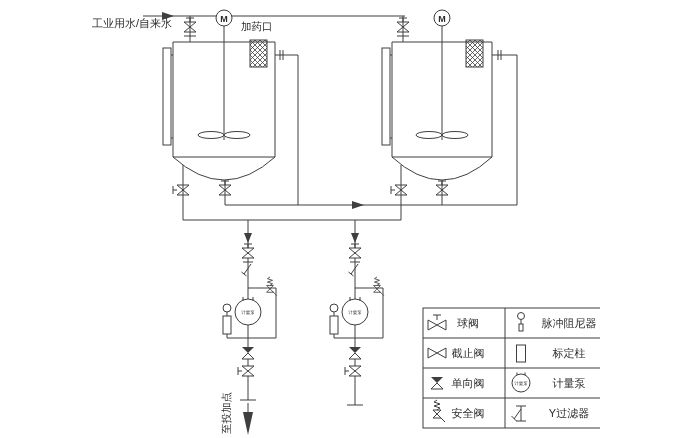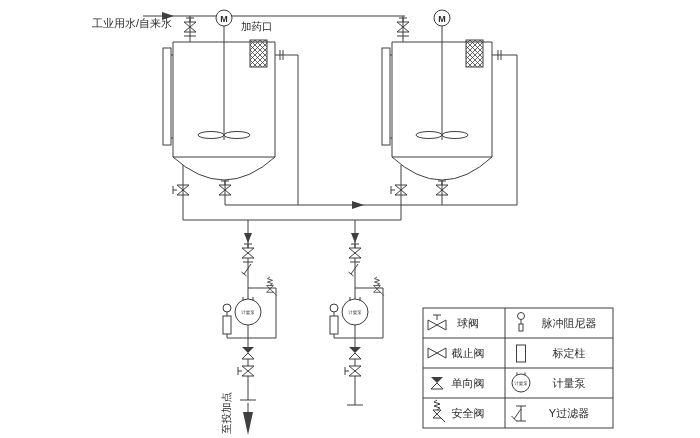--- a/index.html
+++ b/index.html
@@ -1,19 +1,18 @@
 <!DOCTYPE html>
 <html><head>
 <meta charset="utf-8">
 <style>
   html,body{margin:0;padding:0;background:#fff;}
   #stage{
     position:relative;width:600px;height:438px;background:#fff;overflow:hidden;
     font-family:"Liberation Sans",sans-serif;
-    padding-left:35px;
   }
   svg{position:absolute;left:0;top:0;}
   svg .ln{stroke:#3f3f3f;stroke-width:1;fill:none;}
   svg .fl{fill:#3f3f3f;stroke:none;}
   svg .wh{fill:#ffffff;stroke:#3f3f3f;stroke-width:1;}
   svg text{fill:#2b2b2b;font-family:"Liberation Sans",sans-serif;}
   .lbl{font-size:11px;}
   .lbl-s{font-size:10.5px;}
   .pump-txt{font-size:4.5px;}
   .motor-txt{font-size:9px;font-weight:bold;}

